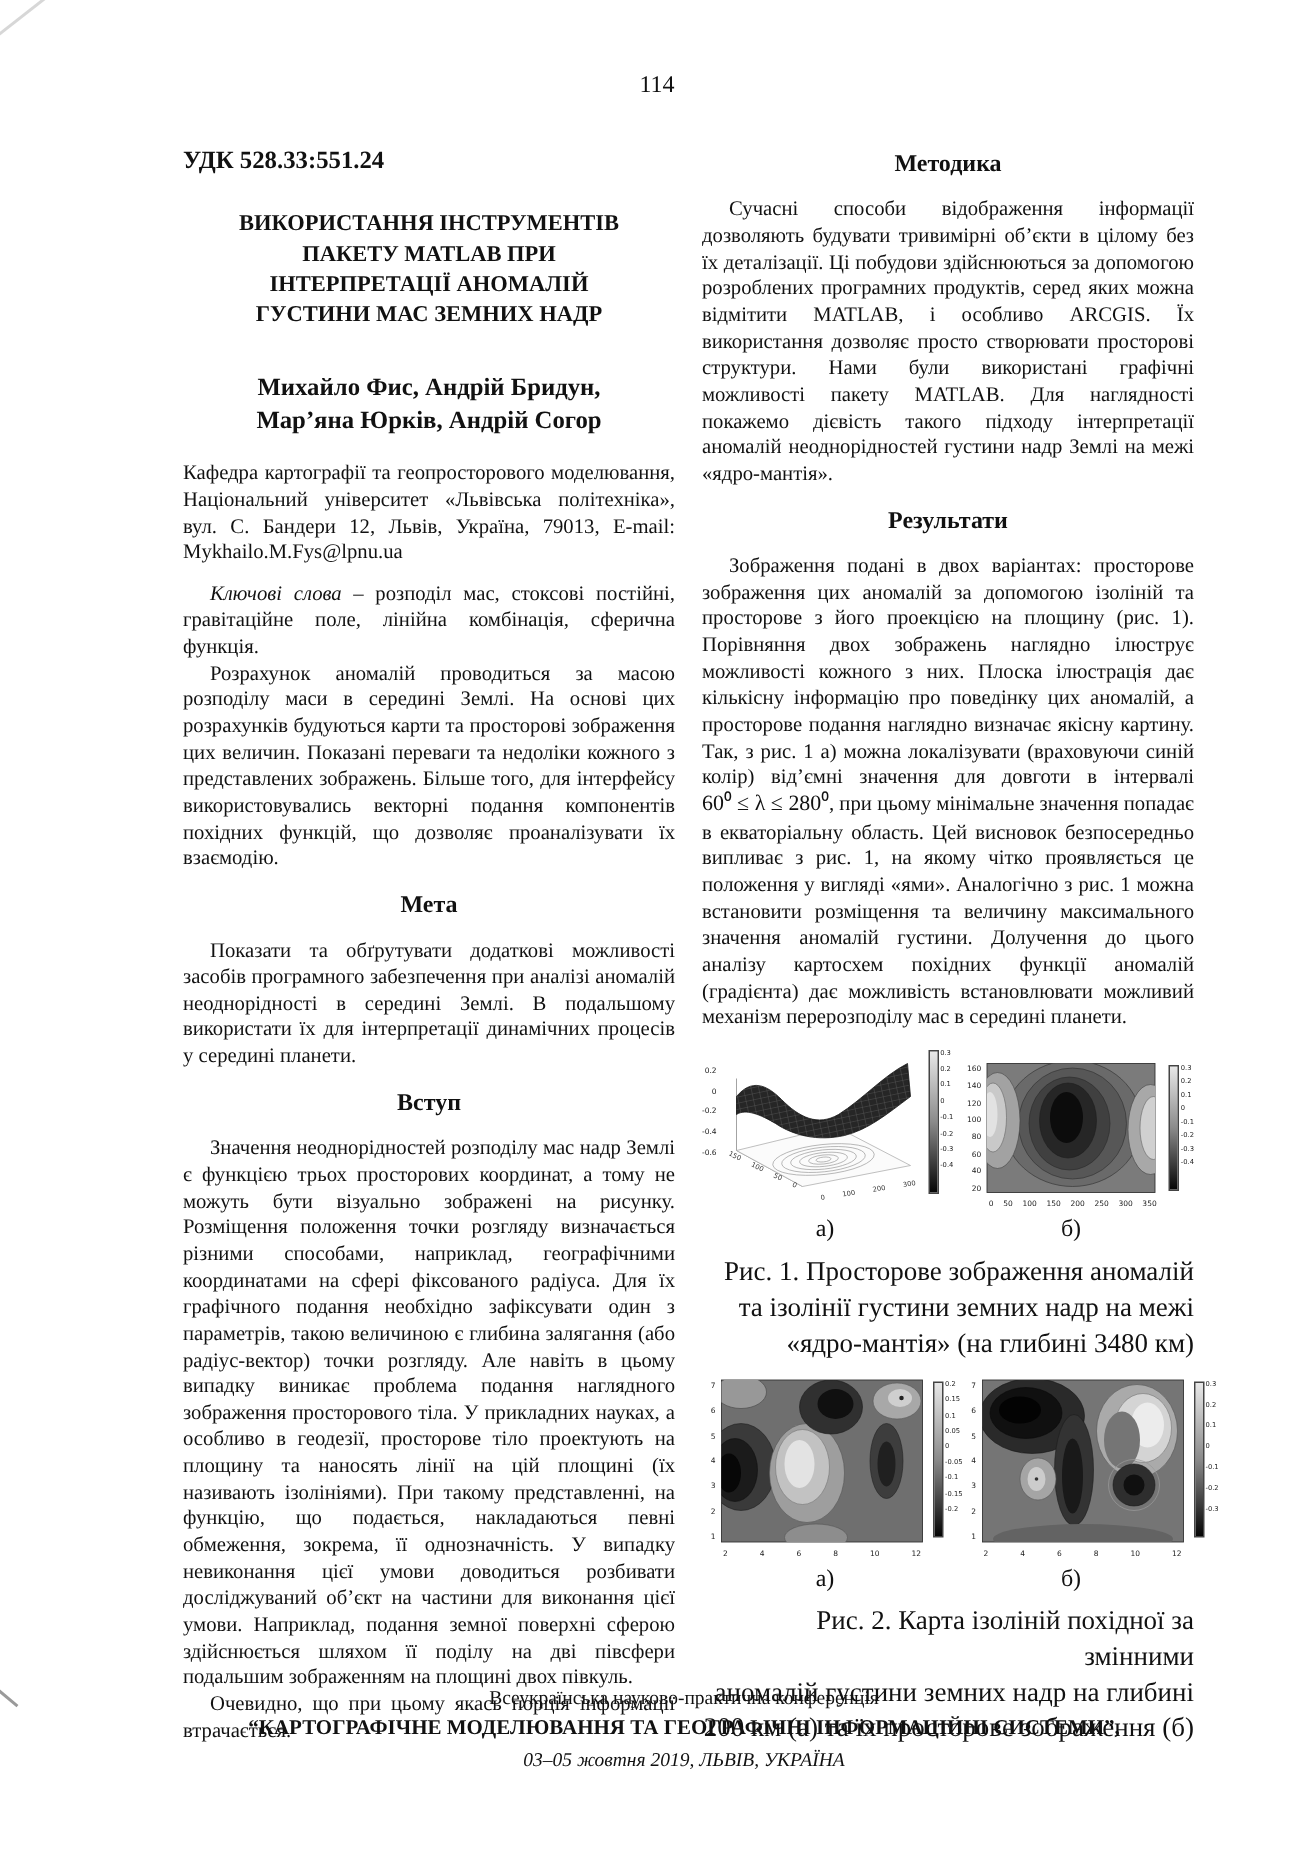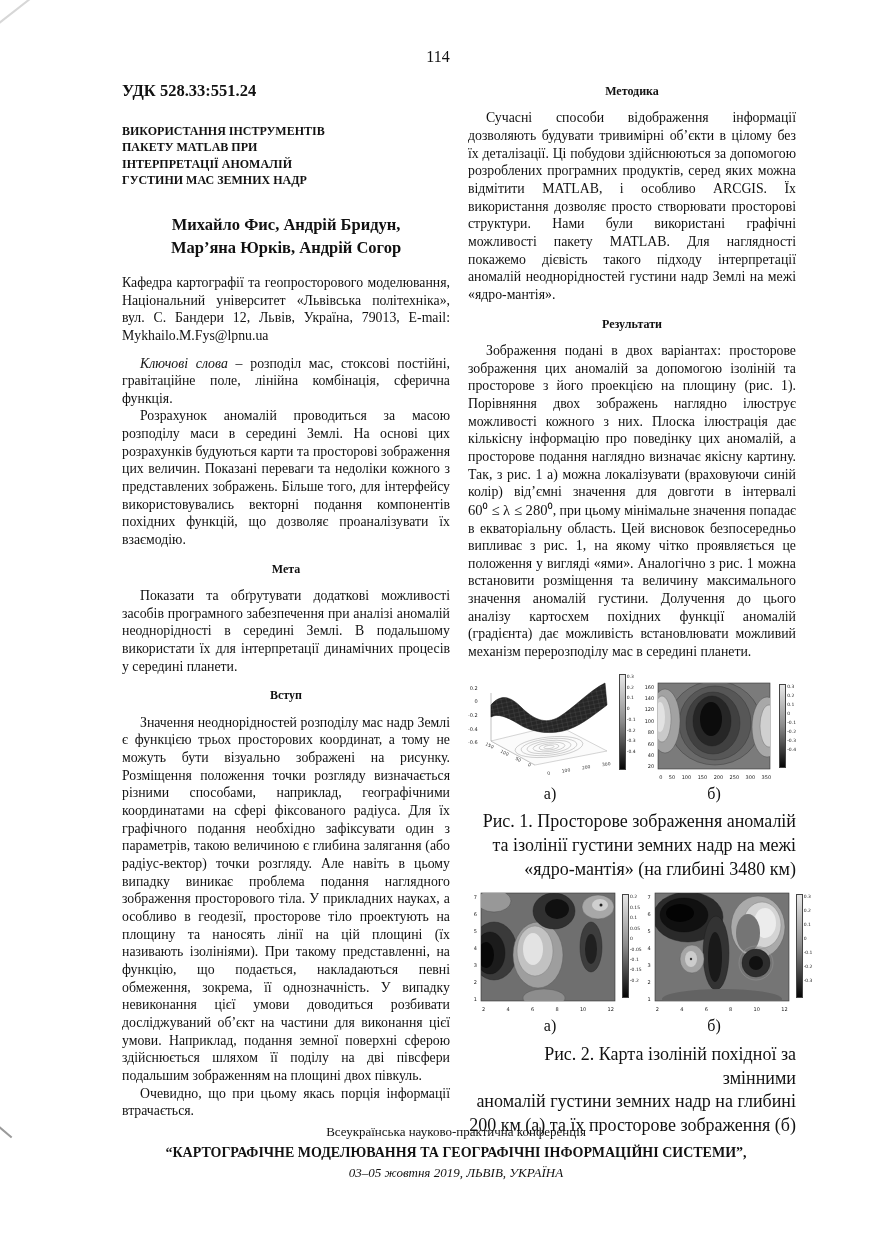--- a/index.html
+++ b/index.html
@@ -6,31 +6,31 @@
   .page{
     position:relative;width:876px;height:1240px;background:#ffffff;
     font-family:"Liberation Serif", serif;color:#111;overflow:hidden;margin:0 auto;
   }
   
   .artifact-tl{position:absolute;top:12px;left:-28px;width:80px;height:2px;background:#d7d7d7;transform:rotate(-38deg);}
   .artifact-bl{position:absolute;top:1130px;left:-6px;width:20px;height:2px;background:#9a9a9a;transform:rotate(40deg);}
 
   .page-number{position:absolute;top:48px;left:0;right:0;text-align:center;font-size:16px;}
 
-  .col{position:absolute;top:80px;width:328px;font-size:13.8px;line-height:1.28;}
+  .col{position:absolute;top:96px;width:328px;font-size:13.8px;line-height:1.28;}
   .col-left{left:122px;}
   .col-right{left:468px;}
 
   .udc{font-weight:bold;font-size:16.5px;margin:0 0 22px 0;}
-  .title{font-weight:bold;font-size:12px;line-height:1.36;white-space:pre-line;margin:0 0 26px 0;}
+  .title{font-weight:bold;font-size:15px;text-align:center;line-height:1.36;white-space:pre-line;margin:0 0 26px 0;}
   .authors{font-weight:bold;font-size:16.5px;text-align:center;line-height:1.38;white-space:pre-line;margin:0 0 14px 0;}
   .affiliation{text-align:justify;margin:0 0 10px 0;}
   p.body-par{margin:0;text-align:justify;text-indent:18px;}
   .kw-label{font-style:italic;}
-  h3.sec{font-size:12px;font-weight:bold;text-align:center;margin:13px 0 10px 0;}
+  h3.sec{font-size:16px;font-weight:bold;text-align:center;margin:13px 0 10px 0;}
   .col-right h3.sec.first{margin-top:4px;}
   .formula{white-space:nowrap;font-size:14.6px;}
 
   
   .figure-block{margin-top:10px;}
   .panels{display:flex;justify-content:space-between;align-items:flex-end;}
   .fig-panel{display:flex;align-items:stretch;font-family:"DejaVu Sans", sans-serif;}
   .ytick-col{display:flex;flex-direction:column;justify-content:space-between;font-size:5px;color:#222;text-align:right;padding:3px 1px 12px 0;min-width:9px;}
   .fig1a .ytick-col{padding:14px 1px 36px 0;}
   .plot-wrap{display:flex;flex-direction:column;position:relative;}

